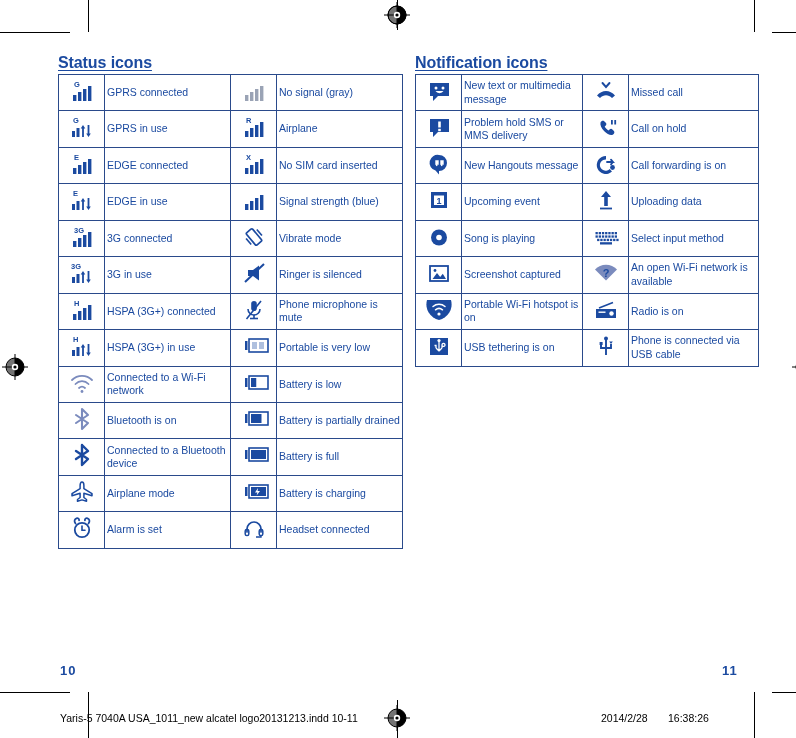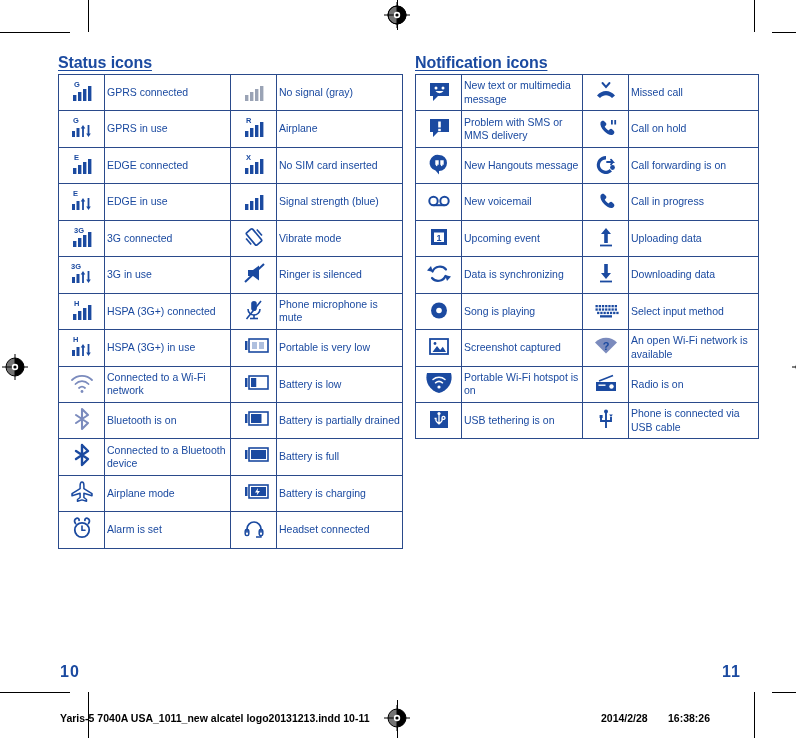--- a/index.html
+++ b/index.html
@@ -72,31 +72,30 @@
     width: 30px;
     height: 26px;
     position: relative;
     line-height: 0;
   }
   .icon-wrap svg { display: block; margin: 0 auto; }
 
   
   .page-num {
     position: absolute;
-    font-size: 16px;
+    font-size: 13px;
     font-weight: bold;
     color: #1b4aa0;
     letter-spacing: 1px;
   }
   .slug {
     position: absolute;
     font-size: 10.5px;
     color: #000000;
     white-space: nowrap;
-    font-weight: bold;
   }
 </style>
 </head>
 <body>
 
 <div class="crop-line" style="left:88px;  top:0;     width:1px;  height:32px;"></div>
 <div class="crop-line" style="left:0;     top:32px;  width:70px; height:1px;"></div>
 <div class="crop-line" style="left:754px; top:0;     width:1px;  height:32px;"></div>
 <div class="crop-line" style="left:772px; top:32px;  width:24px; height:1px;"></div>
 <div class="crop-line" style="left:88px;  top:692px; width:1px;  height:46px;"></div>
@@ -375,21 +374,21 @@
               <path d="M11.5 5 l3.5 4 l3.5 -4" fill="none" stroke="#1b4aa0" stroke-width="1.9" stroke-linecap="round"></path>
             </svg></span></td>
         <td class="cell-label cell-label-b">Missed call</td>
       </tr>
       <tr>
         <td class="cell-icon"><span class="icon-wrap"><svg width="30" height="26" viewBox="0 0 30 26">
     <path d="M6 5 h19 v13 h-11 l-5 5 v-5 h-3 z" fill="#1b4aa0"></path>
               <rect x="14.2" y="7.5" width="2.6" height="6" fill="#fff"></rect>
               <rect x="14.2" y="14.8" width="2.6" height="2.4" fill="#fff"></rect>
             </svg></span></td>
-        <td class="cell-label cell-label-a">Problem with SMS or MMS delivery</td>
+        <td class="cell-label cell-label-a">Problem hold SMS or MMS delivery</td>
         <td class="cell-icon"><span class="icon-wrap"><svg width="30" height="26" viewBox="0 0 30 26">
     <g transform="rotate(0 15 14)">
       <path d="M9.5 8.5 c0.8 -1.6 2.6 -2.2 3.7 -1.2 l1.6 1.5 c0.9 0.9 0.7 2.1 -0.2 2.9 l-0.9 0.8 c0.8 1.7 2.3 3.2 4 4 l0.8 -0.9 c0.8 -0.9 2 -1.1 2.9 -0.2 l1.5 1.6 c1 1.1 0.4 2.9 -1.2 3.7 c-2.1 1 -5.5 -0.5 -8.4 -3.4 c-2.9 -2.9 -4.4 -6.3 -3.8 -8.8 z" fill="#1b4aa0"></path>
     </g>
               <rect x="20" y="6" width="1.8" height="4.5" fill="#1b4aa0"></rect>
               <rect x="23.3" y="6" width="1.8" height="4.5" fill="#1b4aa0"></rect>
             </svg></span></td>
         <td class="cell-label cell-label-b">Call on hold</td>
       </tr>
       <tr>
@@ -400,58 +399,30 @@
         <td class="cell-label cell-label-a">New Hangouts message</td>
         <td class="cell-icon"><span class="icon-wrap"><svg width="30" height="26" viewBox="0 0 30 26">
               <path d="M15 5 a9 9 0 1 0 6 15.5 l-2.4 -2.6 a5.6 5.6 0 1 1 -3.6 -9.4 z" fill="#1b4aa0"></path>
               <path d="M16 11 h6 l-2 -2.3 M22 11 l-2 2.3" fill="none" stroke="#1b4aa0" stroke-width="1.8" stroke-linecap="round"></path>
               <circle cx="21.5" cy="16.5" r="2.4" fill="#1b4aa0"></circle>
             </svg></span></td>
         <td class="cell-label cell-label-b">Call forwarding is on</td>
       </tr>
       <tr>
         <td class="cell-icon"><span class="icon-wrap"><svg width="30" height="26" viewBox="0 0 30 26">
-              <circle cx="9.5" cy="14" r="4.2" fill="none" stroke="#1b4aa0" stroke-width="2"></circle>
-              <circle cx="20.5" cy="14" r="4.2" fill="none" stroke="#1b4aa0" stroke-width="2"></circle>
-              <line x1="9.5" y1="18.2" x2="20.5" y2="18.2" stroke="#1b4aa0" stroke-width="2"></line>
-            </svg></span></td>
-        <td class="cell-label cell-label-a">New voicemail</td>
-        <td class="cell-icon"><span class="icon-wrap"><svg width="30" height="26" viewBox="0 0 30 26">
-    <g transform="rotate(0 15 14)">
-      <path d="M9.5 8.5 c0.8 -1.6 2.6 -2.2 3.7 -1.2 l1.6 1.5 c0.9 0.9 0.7 2.1 -0.2 2.9 l-0.9 0.8 c0.8 1.7 2.3 3.2 4 4 l0.8 -0.9 c0.8 -0.9 2 -1.1 2.9 -0.2 l1.5 1.6 c1 1.1 0.4 2.9 -1.2 3.7 c-2.1 1 -5.5 -0.5 -8.4 -3.4 c-2.9 -2.9 -4.4 -6.3 -3.8 -8.8 z" fill="#1b4aa0"></path>
-    </g>
-            </svg></span></td>
-        <td class="cell-label cell-label-b">Call in progress</td>
-      </tr>
-      <tr>
-        <td class="cell-icon"><span class="icon-wrap"><svg width="30" height="26" viewBox="0 0 30 26">
               <rect x="7" y="5" width="16" height="16" fill="#1b4aa0"></rect>
               <rect x="10" y="8.5" width="10" height="9.5" fill="#fff"></rect>
               <text x="15" y="16.5" text-anchor="middle" font-family="Liberation Sans, sans-serif" font-size="9" font-weight="bold" fill="#1b4aa0">1</text>
             </svg></span></td>
         <td class="cell-label cell-label-a">Upcoming event</td>
         <td class="cell-icon"><span class="icon-wrap"><svg width="30" height="26" viewBox="0 0 30 26">
               <path d="M15 4 l5 6 h-3.2 v9 h-3.6 v-9 h-3.2 z" fill="#1b4aa0"></path>
               <line x1="9" y1="21.5" x2="21" y2="21.5" stroke="#1b4aa0" stroke-width="1.8"></line>
             </svg></span></td>
         <td class="cell-label cell-label-b">Uploading data</td>
-      </tr>
-      <tr>
-        <td class="cell-icon"><span class="icon-wrap"><svg width="30" height="26" viewBox="0 0 30 26">
-              <path d="M22 9.5 a8 8 0 0 0 -13.5 2" fill="none" stroke="#1b4aa0" stroke-width="2.2" stroke-linecap="round"></path>
-              <path d="M8 18 a8 8 0 0 0 13.5 -2" fill="none" stroke="#1b4aa0" stroke-width="2.2" stroke-linecap="round"></path>
-              <path d="M7 6 l2 6 l-6 -1.5 z" fill="#1b4aa0"></path>
-              <path d="M23 21 l-2 -6 l6 1.5 z" fill="#1b4aa0"></path>
-            </svg></span></td>
-        <td class="cell-label cell-label-a">Data is synchronizing</td>
-        <td class="cell-icon"><span class="icon-wrap"><svg width="30" height="26" viewBox="0 0 30 26">
-              <path d="M15 19 l-5 -6 h3.2 v-9 h3.6 v9 h3.2 z" fill="#1b4aa0"></path>
-              <line x1="9" y1="21.5" x2="21" y2="21.5" stroke="#1b4aa0" stroke-width="1.8"></line>
-            </svg></span></td>
-        <td class="cell-label cell-label-b">Downloading data</td>
       </tr>
       <tr>
         <td class="cell-icon"><span class="icon-wrap"><svg width="30" height="26" viewBox="0 0 30 26">
               <circle cx="15" cy="13.5" r="8" fill="#1b4aa0"></circle>
               <circle cx="15" cy="13.5" r="2.8" fill="#fff"></circle>
             </svg></span></td>
         <td class="cell-label cell-label-a">Song is playing</td>
         <td class="cell-icon"><span class="icon-wrap"><svg width="30" height="26" viewBox="0 0 30 26">
               <rect x="4.5" y="8" width="2.3" height="2.3" fill="#1b4aa0"></rect>
               <rect x="7.7" y="8" width="2.3" height="2.3" fill="#1b4aa0"></rect>

